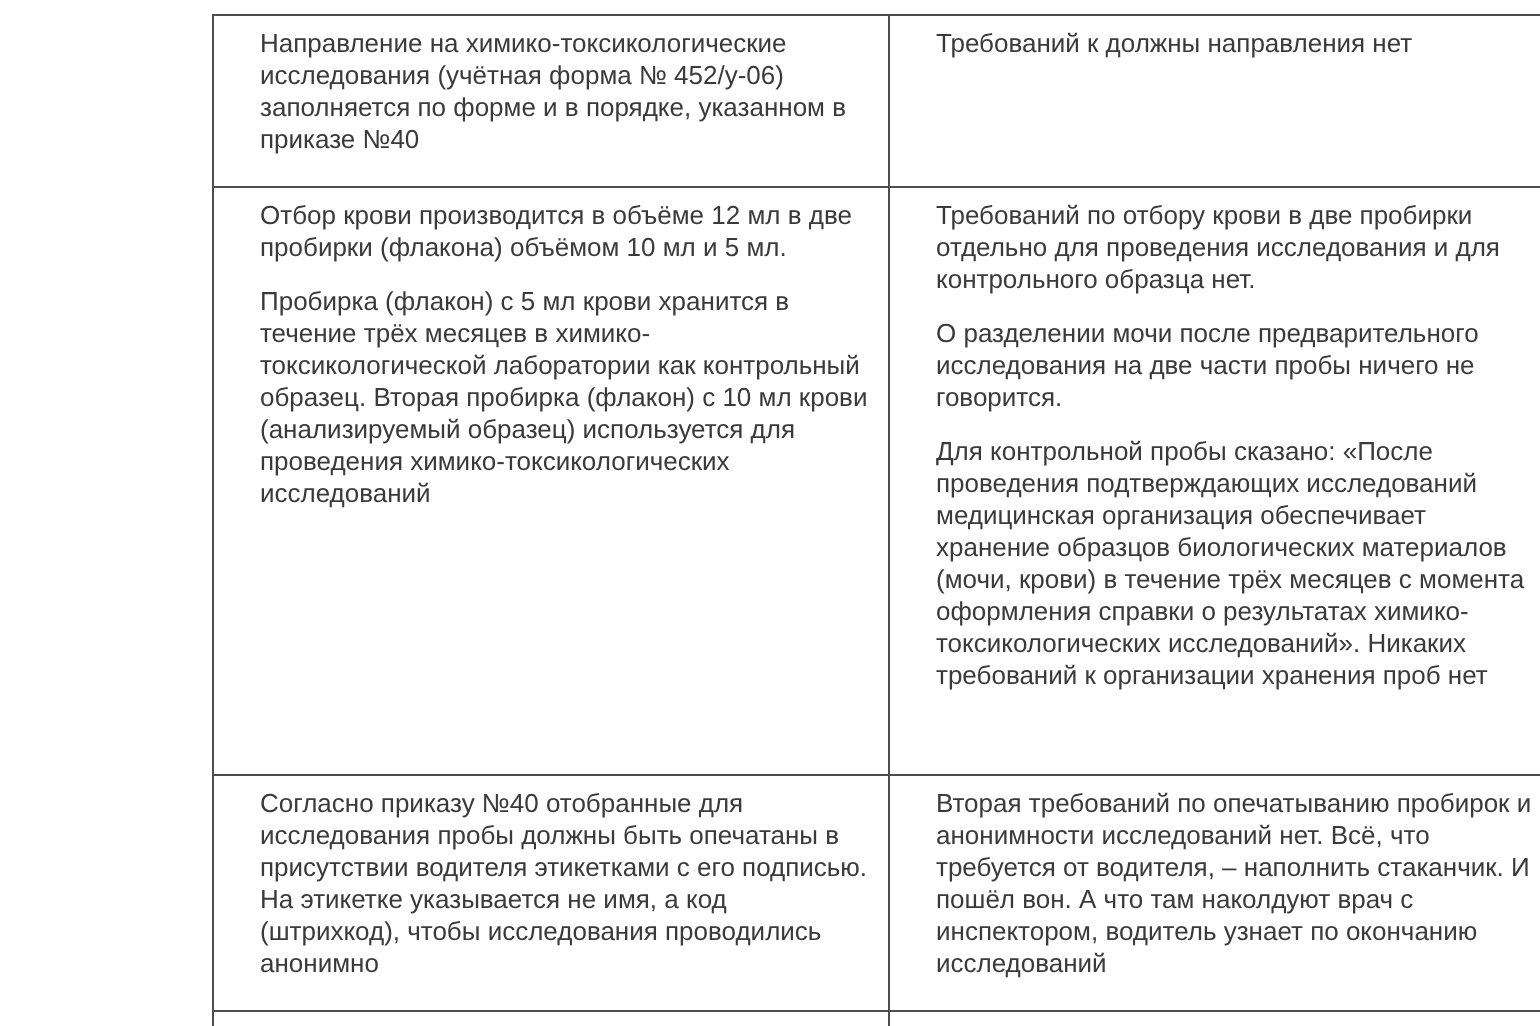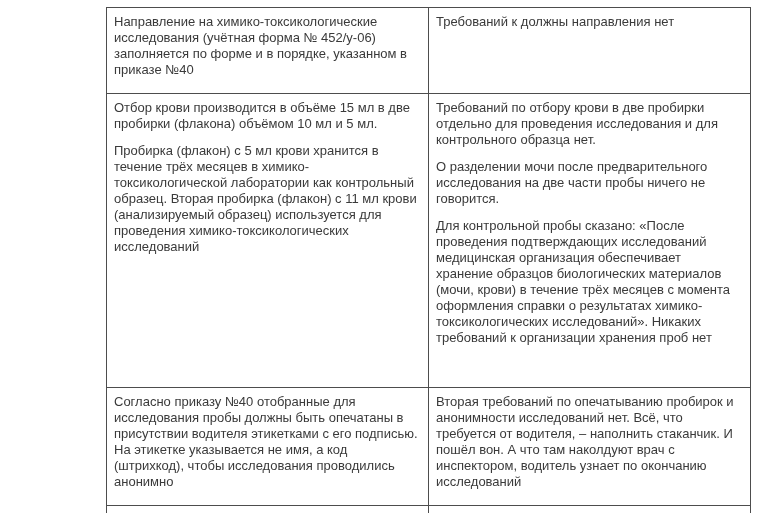--- a/index.html
+++ b/index.html
@@ -30,21 +30,21 @@
     border-collapse: collapse;
     table-layout: fixed;
     color: #3a3a3a;
     font-size: 13px;
     line-height: 16px;
   }
   table.doc-table td {
     border: 1px solid #4d4d4d;
     vertical-align: top;
     width: 304px;
-    padding: 6px 10px 2px 7px;
+    padding: 6px 10px 2px 23px;
     background: #ffffff;
     overflow: hidden;
   }
   table.doc-table tr:nth-child(1) { height: 86px; }
   table.doc-table tr:nth-child(2) { height: 294px; }
   table.doc-table tr:nth-child(3) { height: 118px; }
   table.doc-table tr:nth-child(4) { height: 40px; }
   table.doc-table p {
     margin: 0 0 11px 0;
     padding: 0;
@@ -63,22 +63,22 @@
     <td>
             <p>Направление на химико-токсикологические исследования (учётная форма № 452/у-06) заполняется по форме и в порядке, указанном в приказе №40</p>
           </td>
     <td>
             <p>Требований к должны направления нет</p>
           </td>
   </tr>
 
   <tr>
     <td>
-            <p>Отбор крови производится в объёме 15 мл в две пробирки (флакона) объёмом 10 мл и 5 мл.</p>
-            <p>Пробирка (флакон) с 5 мл крови хранится в течение трёх месяцев в химико-токсикологической лаборатории как контрольный образец. Вторая пробирка (флакон) с 11 мл крови (анализируемый образец) используется для проведения химико-токсикологических исследований</p>
+            <p>Отбор крови производится в объёме 12 мл в две пробирки (флакона) объёмом 10 мл и 5 мл.</p>
+            <p>Пробирка (флакон) с 5 мл крови хранится в течение трёх месяцев в химико-токсикологической лаборатории как контрольный образец. Вторая пробирка (флакон) с 10 мл крови (анализируемый образец) используется для проведения химико-токсикологических исследований</p>
           </td>
     <td>
             <p>Требований по отбору крови в две пробирки отдельно для проведения исследования и для контрольного образца нет.</p>
             <p>О разделении мочи после предварительного исследования на две части пробы ничего не говорится.</p>
             <p>Для контрольной пробы сказано: «После проведения подтверждающих исследований медицинская организация обеспечивает хранение образцов биологических материалов (мочи, крови) в течение трёх месяцев с момента оформления справки о результатах химико-токсикологических исследований». Никаких требований к организации хранения проб нет</p>
           </td>
   </tr>
 
   <tr>
     <td>

